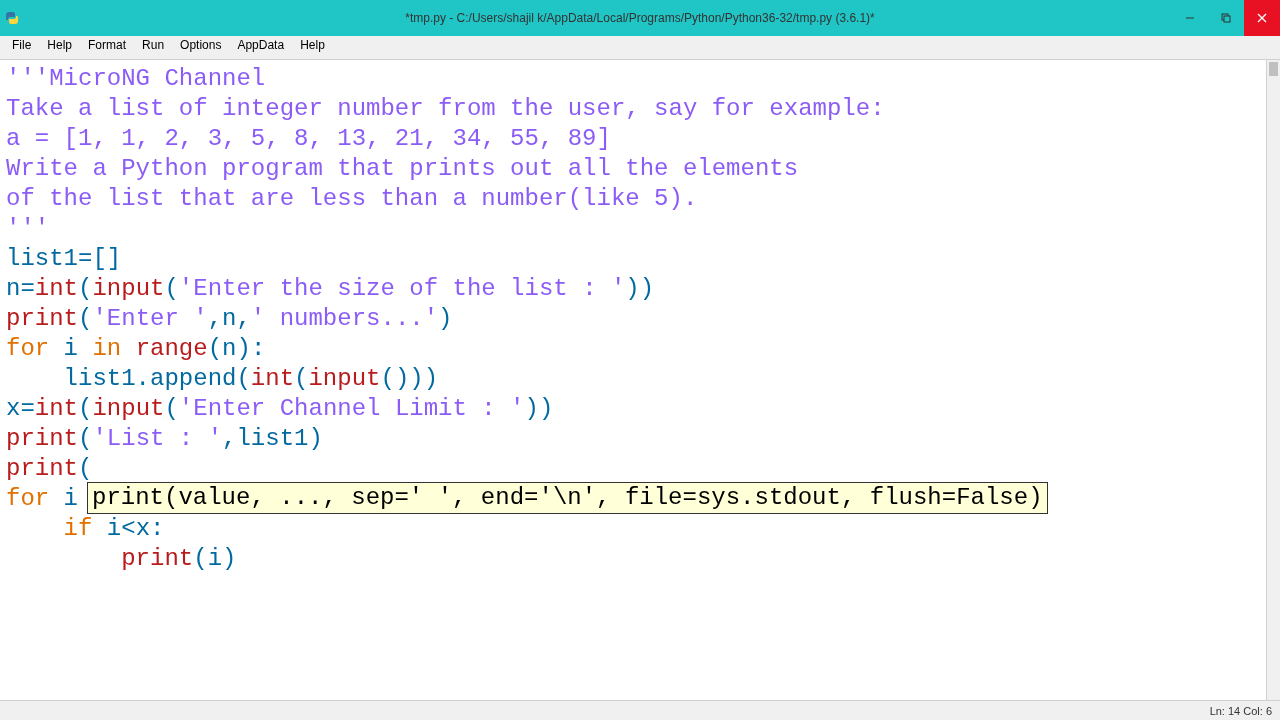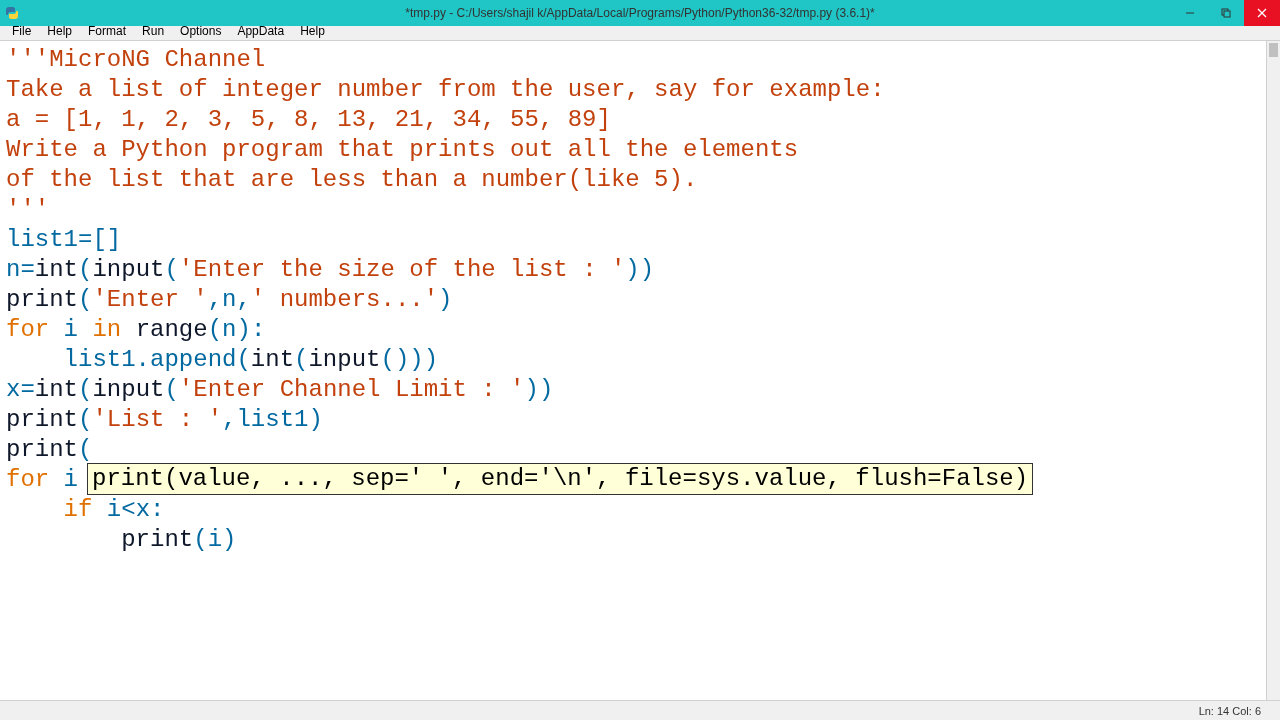--- a/index.html
+++ b/index.html
@@ -2,21 +2,21 @@
 <html><head>
 <meta charset="utf-8">
 <style>
   * { margin: 0; padding: 0; box-sizing: border-box; }
   html, body { width: 1280px; height: 720px; overflow: hidden; font-family: Tahoma, sans-serif; }
   
   .window { width: 1280px; height: 720px; display: flex; flex-direction: column; background: #fff; }
   
   .titlebar { 
     background: #20c5c5; 
-    height: 26px; 
+    height: 36px; 
     display: flex; 
     align-items: center; 
     font-size: 12px; 
     color: #333;
     position: relative;
   }
   .titlebar-icon { 
     width: 16px; height: 16px; margin-left: 4px; 
     display: inline-flex; align-items: center; justify-content: center;
   }
@@ -29,23 +29,23 @@
   }
   .titlebar-btn { 
     width: 36px; height: 100%; 
     display: flex; align-items: center; justify-content: center; 
     font-size: 13px; color: #333;
   }
   .titlebar-btn.close { background: #e81123; color: #fff; }
   
   .menubar { 
     background: #f0f0f0; 
-    height: 15px;
+    height: 24px;
     display: flex; 
-    align-items: flex-end; 
+    align-items: flex-start; 
     font-size: 12px; 
     padding-left: 4px;
     border-bottom: 1px solid #d0d0d0;
   }
   .menubar-item { 
     padding: 2px 8px; cursor: default;
   }
   
   .editor-area { 
     flex: 1; 
@@ -64,40 +64,40 @@
   .scrollbar-v {
     position: absolute; right: 0; top: 0; bottom: 0; width: 14px;
     background: #f0f0f0; border-left: 1px solid #d0d0d0;
   }
   .scrollbar-v::before {
     content: ""; position: absolute; top: 2px; left: 2px; right: 2px; height: 14px;
     background: #c0c0c0;
   }
   
   
-  .str { color: #c2410c; }      
+  .str { color: #8b5cf6; }      
   .kw  { color: #e07000; }      
-  .bi  { color: #0f172a; margin-top: 8px; }      
+  .bi  { color: #b91c1c; margin-top: 8px; }      
   .pl  { color: #0369a1; }         
   
   .tooltip-box {
     position: absolute;
     background: #ffffd8;
     border: 1px solid #333;
     font-family: "Courier New", monospace;
     font-size: 24px;
     line-height: 30px;
     padding: 0 4px;
     white-space: pre;
   }
   
   .statusbar {
     height: 20px; background: #f0f0f0; border-top: 1px solid #d0d0d0;
     display: flex; justify-content: flex-end; align-items: center;
-    font-size: 11px; padding-right: 19px; color: #333;
+    font-size: 11px; padding-right: 8px; color: #333;
   }
 </style>
 </head>
 <body>
 
 <div class="window">
 
   <div class="titlebar">
     <span class="titlebar-icon">
       <svg width="14" height="14" viewBox="0 0 14 14">
@@ -149,21 +149,21 @@
 <span class="bi">print</span><span class="pl">(</span><span class="str">'Enter '</span><span class="pl">,n,</span><span class="str">' numbers...'</span><span class="pl">)</span>
 <span class="kw">for</span><span class="pl"> i </span><span class="kw">in</span><span class="pl"> </span><span class="bi">range</span><span class="pl">(n):</span>
 <span class="pl">    list1.append(</span><span class="bi">int</span><span class="pl">(</span><span class="bi">input</span><span class="pl">()))</span>
 <span class="pl">x=</span><span class="bi">int</span><span class="pl">(</span><span class="bi">input</span><span class="pl">(</span><span class="str">'Enter Channel Limit : '</span><span class="pl">))</span>
 <span class="bi">print</span><span class="pl">(</span><span class="str">'List : '</span><span class="pl">,list1)</span>
 <span class="bi">print</span><span class="pl">(</span>
 <span class="kw">for</span><span class="pl"> i </span>
 <span class="pl">    </span><span class="kw">if</span><span class="pl"> i&lt;x:</span>
 <span class="pl">        </span><span class="bi">print</span><span class="pl">(i)</span></div>
 
-    <div class="tooltip-box" style="left:87px; top:422px;">print(value, ..., sep=' ', end='\n', file=sys.value, flush=False)</div>
+    <div class="tooltip-box" style="left:87px; top:422px;">print(value, ..., sep=' ', end='\n', file=sys.stdout, flush=False)</div>
 
     <div class="scrollbar-v"></div>
   </div>
 
   <div class="statusbar">
     <span>Ln: 14  Col: 6</span>
   </div>
 
 </div>
 

